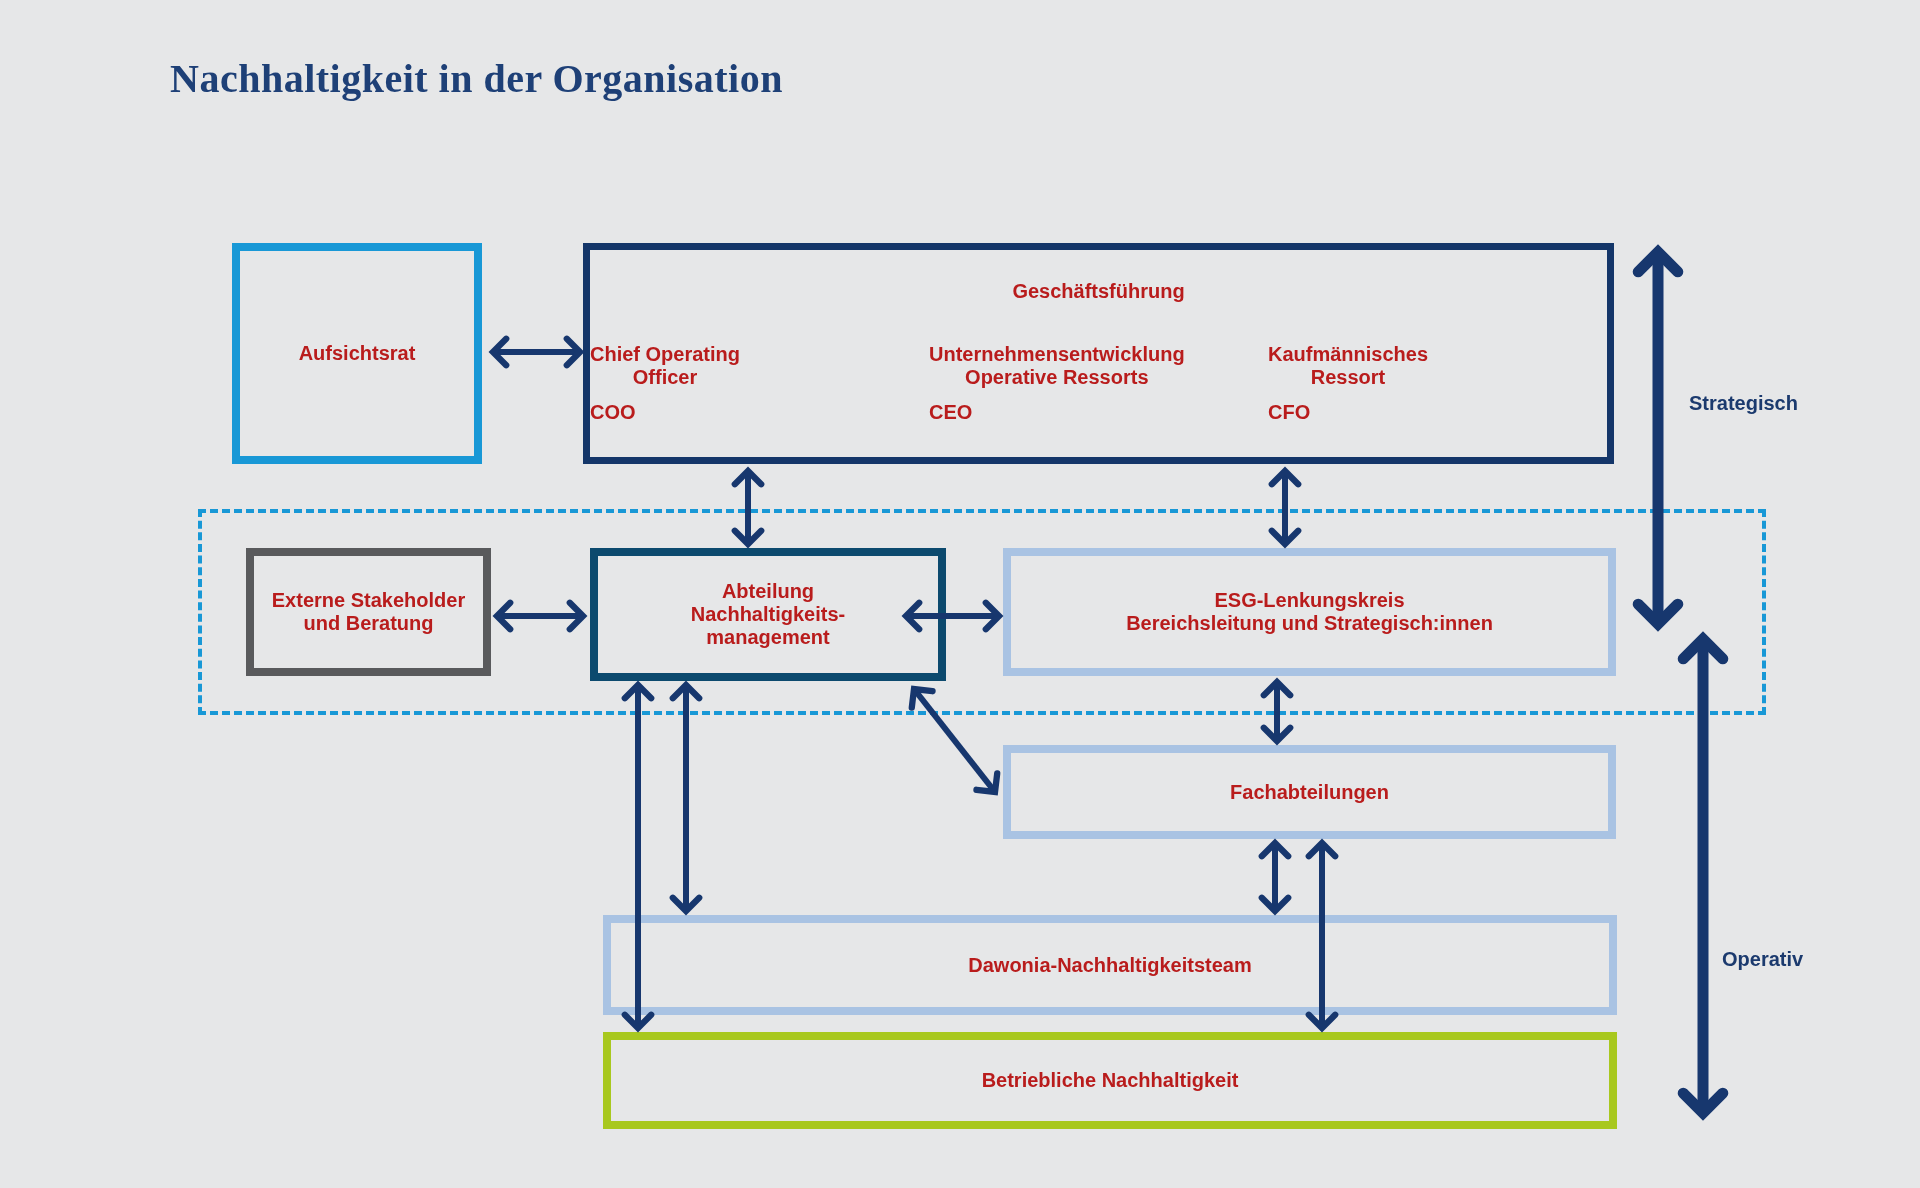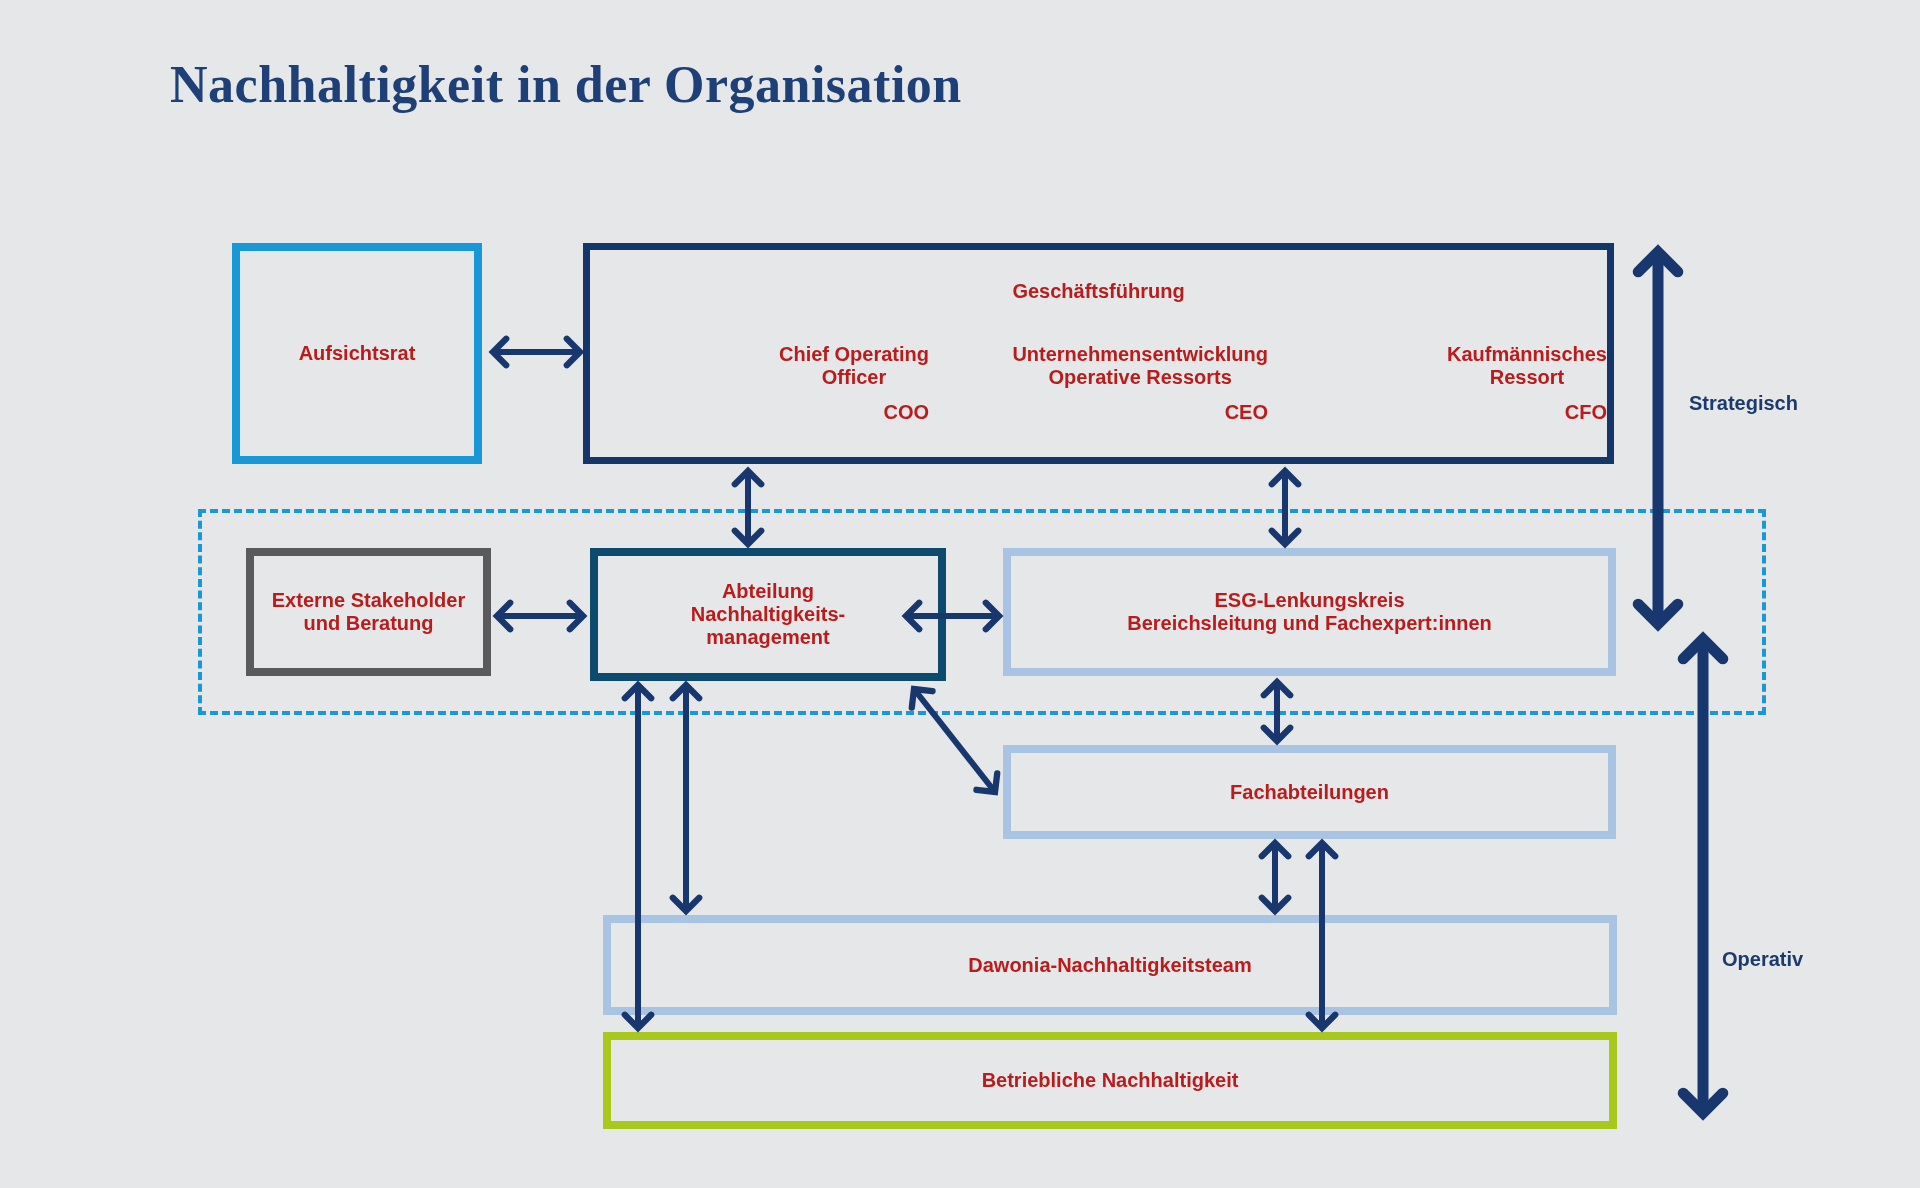--- a/index.html
+++ b/index.html
@@ -4,33 +4,33 @@
 <style>
   html,body{margin:0;padding:0;background:#e6e7e8;}
   .stage{
     position:relative;width:1920px;height:1188px;overflow:hidden;
     background:#e6e7e8;
     font-family:"Liberation Sans",sans-serif;
   }
   .title{
     position:absolute;left:170px;top:55px;margin:0;
     font-family:"Liberation Serif",serif;
-    font-weight:bold;font-size:52px;color:#1e4077;letter-spacing:.5px;
+    font-weight:bold;font-size:40px;color:#1e4077;letter-spacing:.5px;
   }
   .box{
     position:absolute;box-sizing:border-box;
     display:flex;align-items:center;justify-content:center;
     text-align:center;font-weight:bold;font-size:20px;line-height:1.15;
     color:#b91c1c;white-space:pre-line;
   }
   .b-aufsichtsrat{left:232px;top:243px;width:250px;height:221px;border:8px solid #1898d6;}
   .b-gf{left:583px;top:243px;width:1031px;height:221px;border:7px solid #143669;
         flex-direction:column;justify-content:flex-start;padding-top:30px;}
   .gf-roles{display:flex;width:100%;margin-top:40px;}
-  .gf-role{flex:1;display:flex;flex-direction:column;align-items:flex-end;padding-left:38px;}
+  .gf-role{flex:1;display:flex;flex-direction:column;align-items:flex-start;}
   .role-abbr{margin-top:12px;}
   .dashed-zone{
     position:absolute;box-sizing:border-box;
     left:198px;top:509px;width:1568px;height:206px;
     border:4px dashed #1898d6;
   }
   .b-externe{left:246px;top:548px;width:245px;height:128px;border:8px solid #595a5c;}
   .b-abteilung{left:590px;top:548px;width:356px;height:133px;border:8px solid #0c4a6e;}
   .b-esg{left:1003px;top:548px;width:613px;height:128px;border:8px solid #a9c3e3;}
   .b-fach{left:1003px;top:745px;width:613px;height:94px;border:8px solid #a9c3e3;}
@@ -83,21 +83,21 @@
   </div>
 
   <div class="box b-abteilung">
     <span>Abteilung
 Nachhaltigkeits-
 management</span>
   </div>
 
   <div class="box b-esg">
     <span>ESG-Lenkungskreis
-Bereichsleitung und Fachexpert:innen</span>
+Bereichsleitung und Strategisch:innen</span>
   </div>
 
   <div class="box b-fach">
     <span>Fachabteilungen</span>
   </div>
 
   <div class="box b-dawonia">
     <span>Dawonia-Nachhaltigkeitsteam</span>
   </div>
 

